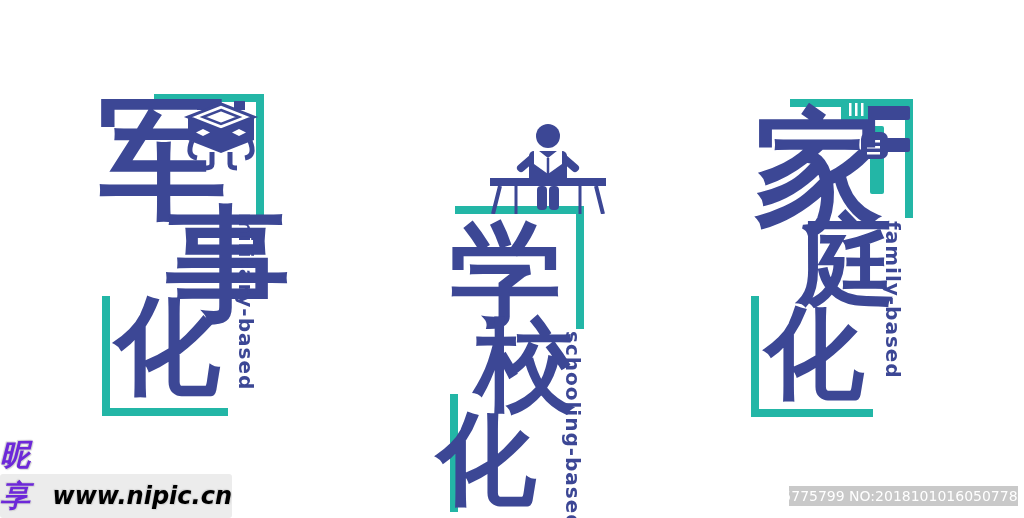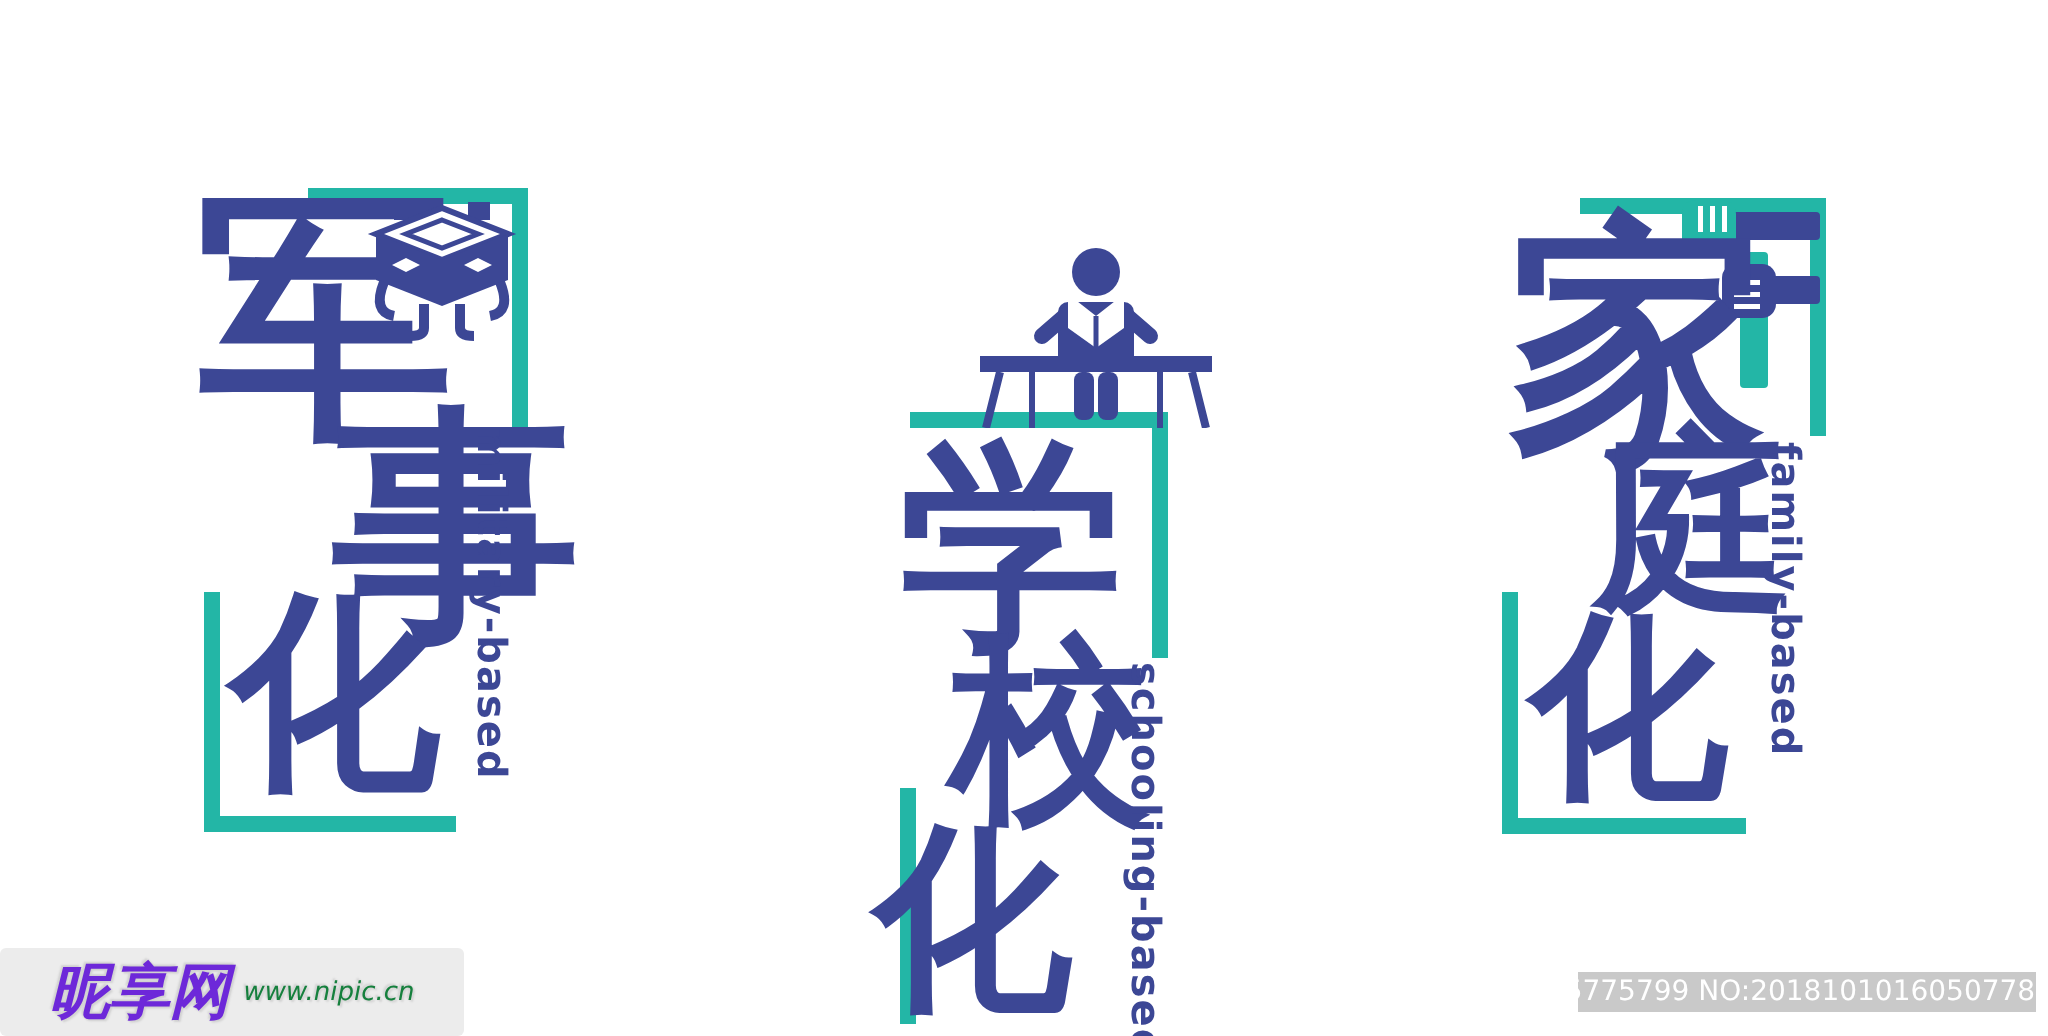--- a/index.html
+++ b/index.html
@@ -44,21 +44,21 @@
   
   #wm-left{
     position:absolute;left:0;top:474px;width:232px;height:44px;background:var(--band);
     border-radius:3px;display:flex;align-items:center;justify-content:center;gap:7px;
   }
   #wm-left .logo{
     font-size:30px;font-weight:bold;font-style:italic;color:#6d28d9;
     text-shadow:0 0 1px #c8c8c8,1px 1px 1px #d4d4d4,-1px -1px 1px #d4d4d4;
   }
   #wm-left .url{
-    font-size:13px;font-weight:normal;font-style:italic;color:#15803d;
+    font-size:24px;font-weight:bold;font-style:italic;color:#000000;
     text-shadow:0 0 1px #c8c8c8,1px 1px 1px #d4d4d4,-1px -1px 1px #d4d4d4;
   }
   #wm-right{
     position:absolute;left:789px;top:486px;width:229px;height:20px;background:var(--box);
     color:#fff;font-size:14px;display:flex;align-items:center;justify-content:center;white-space:nowrap;
   }
 </style>
 </head>
 <body>
 

